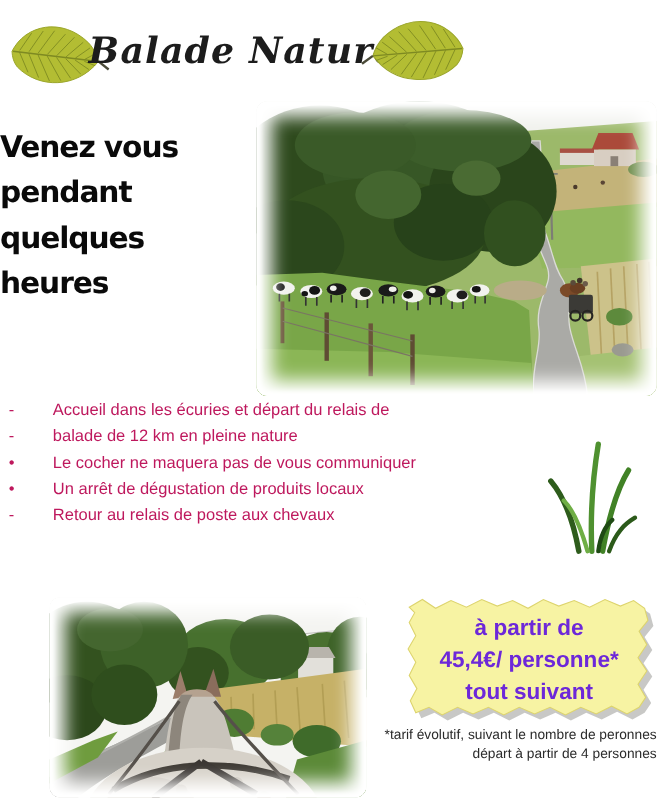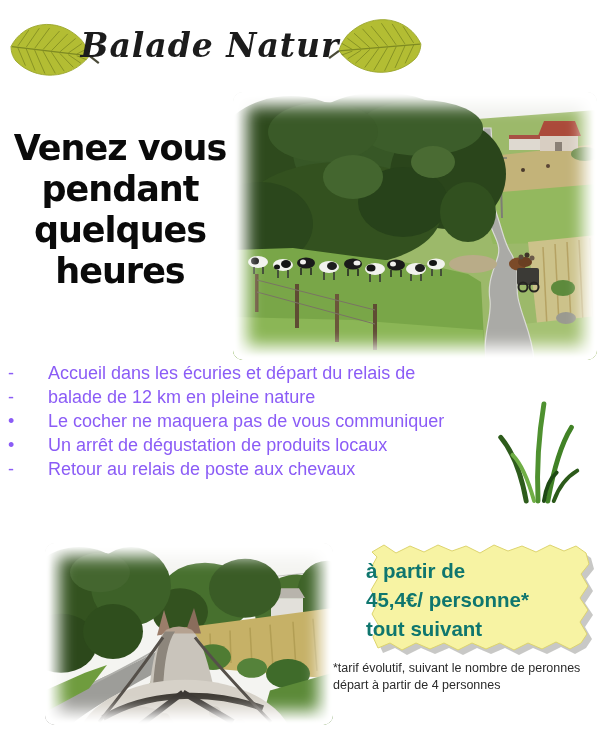--- a/index.html
+++ b/index.html
@@ -13,53 +13,53 @@
   .leaf-right { left:322px; top:0px; width:106px; height:94px; transform:scaleX(-1) rotate(6deg); }
   .brand-title {
     position:absolute; left:96px; top:16px; width:250px; height:58px;
     display:flex; align-items:center; justify-content:center;
     font-family:"DejaVu Serif", serif; font-style:italic; font-weight:bold;
     font-size:33px; color:#1c1c1c; letter-spacing:1px; white-space:nowrap;
   }
   
   .hero-heading {
     position:absolute; left:0px; top:114px; width:240px;
-    text-align:center; font-family:"DejaVu Sans", sans-serif;
-    font-weight:900; font-size:35px; line-height:41px;
-    letter-spacing:-1px; color:#0a0a0a;margin-top:14px;
+    text-align:left; font-family:"DejaVu Sans", sans-serif;
+    font-weight:900; font-size:27px; line-height:41px;
+    letter-spacing:-1px; color:#0a0a0a;
   }
   
   .photo { position:absolute; overflow:hidden; border-radius:10px; }
   .photo-top    { left:233px; top:92px;  width:364px; height:268px; }
   .photo-bottom { left:45px;  top:543px; width:288px; height:182px; }
   .photo svg { display:block; width:100%; height:100%; }
   .feather {
     position:absolute; inset:0; pointer-events:none; border-radius:10px;
     box-shadow: inset 0 0 16px 14px #ffffff, inset 0 0 4px 4px #ffffff;
   }
   
   .bullet-list { position:absolute; left:8px; top:361px; width:478px; }
-  .bullet-row { font-size:18px; line-height:24px; color:#8b5cf6; white-space:nowrap; }
+  .bullet-row { font-size:15px; line-height:24px; color:#be185d; white-space:nowrap; }
   .bullet-row .marker { display:inline-block; width:40px; }
   .bullet-row .marker:empty { display:none; }
   
   .grass { position:absolute; left:494px; top:398px; width:90px; height:108px; }
   
   .price-note { position:absolute; left:366px; top:540px; width:230px; height:116px; }
   .price-note svg { position:absolute; inset:0; width:100%; height:100%; }
   .price-lines {
     position:absolute; inset:0; display:flex; flex-direction:column;
-    align-items:flex-start; justify-content:center; text-align:center;
-    font-weight:bold; font-size:20.5px; line-height:29px; color:#0f766e;
+    align-items:center; justify-content:center; text-align:center;
+    font-weight:bold; font-size:20.5px; line-height:29px; color:#6d28d9;
     padding-top:2px;
   }
   
   .footnote {
     position:absolute; left:333px; top:660px; width:264px;
-    text-align:left; font-size:12.5px; line-height:17px; color:#2b2b2b;
+    text-align:right; font-size:12.5px; line-height:17px; color:#2b2b2b;
   }
 </style>
 </head>
 <body>
 
 <div class="page">
 
   <svg class="leaf leaf-left" viewBox="0 0 120 100">
     <path d="M8,52 C18,22 56,8 88,32 C95,38 99,45 101,50 C82,82 42,88 16,68 C11,63 9,58 8,52 Z" fill="#b3bd33" stroke="#9aa52b" stroke-width="1"></path>
     <line x1="101" y1="50" x2="113" y2="57" stroke="#4a4a38" stroke-width="2.5"></line>

